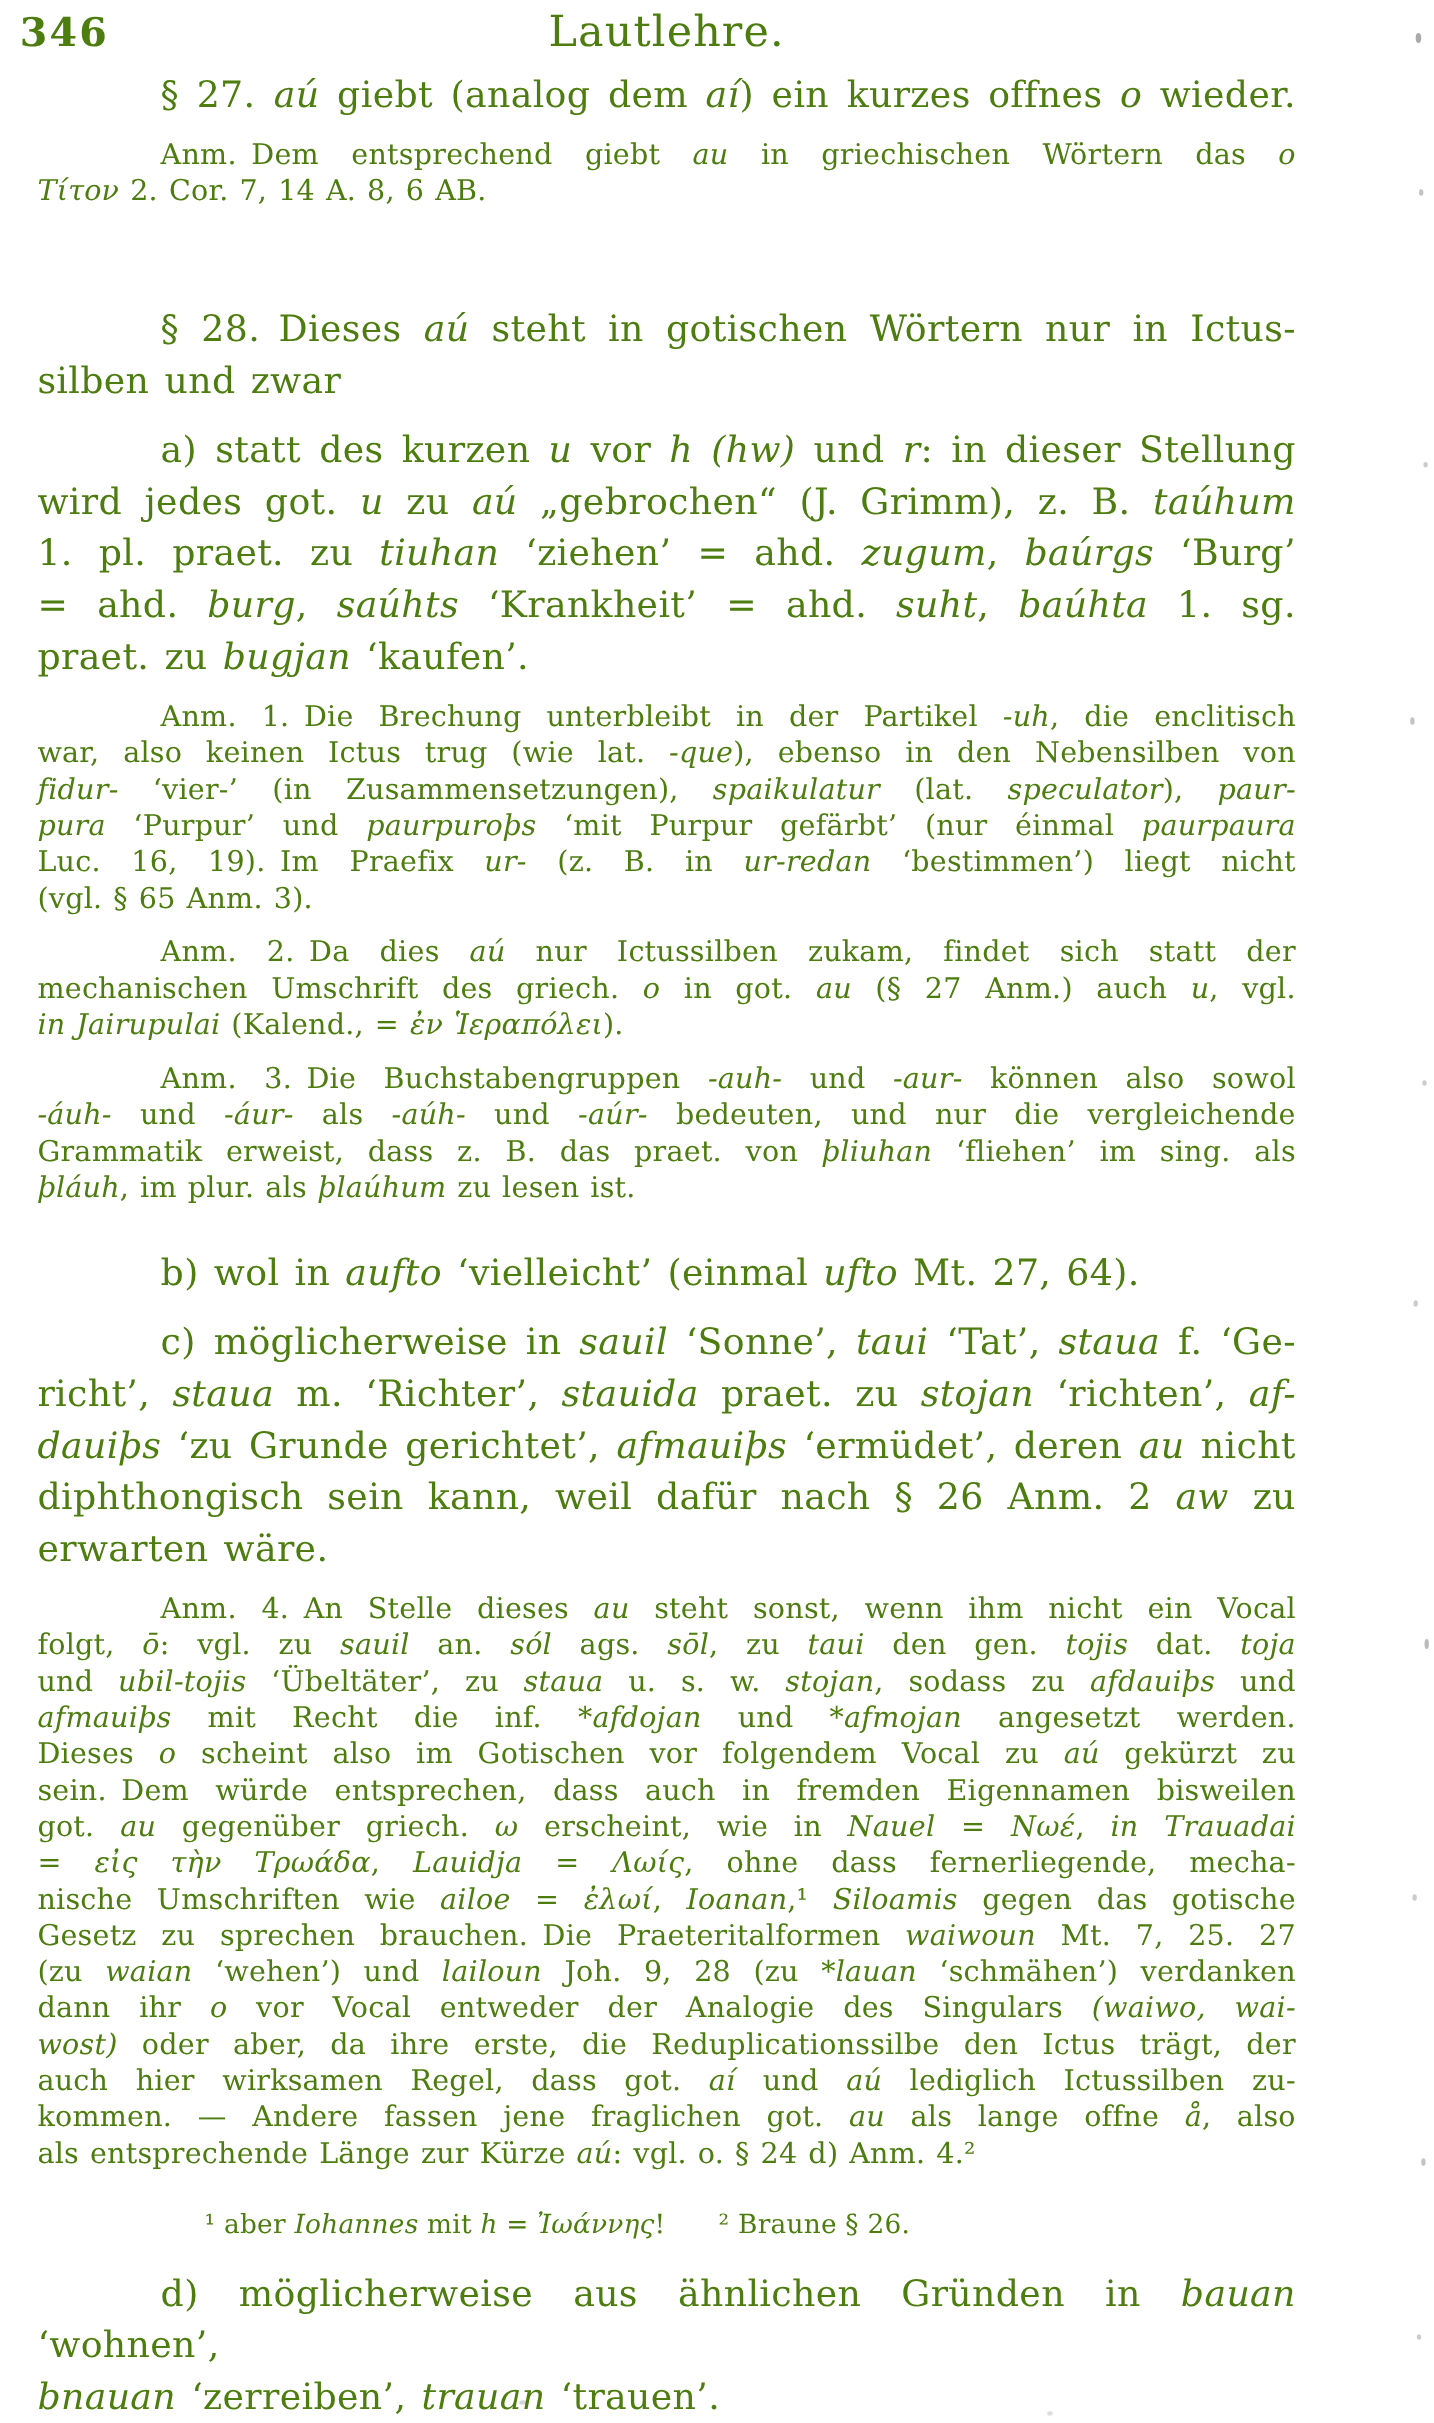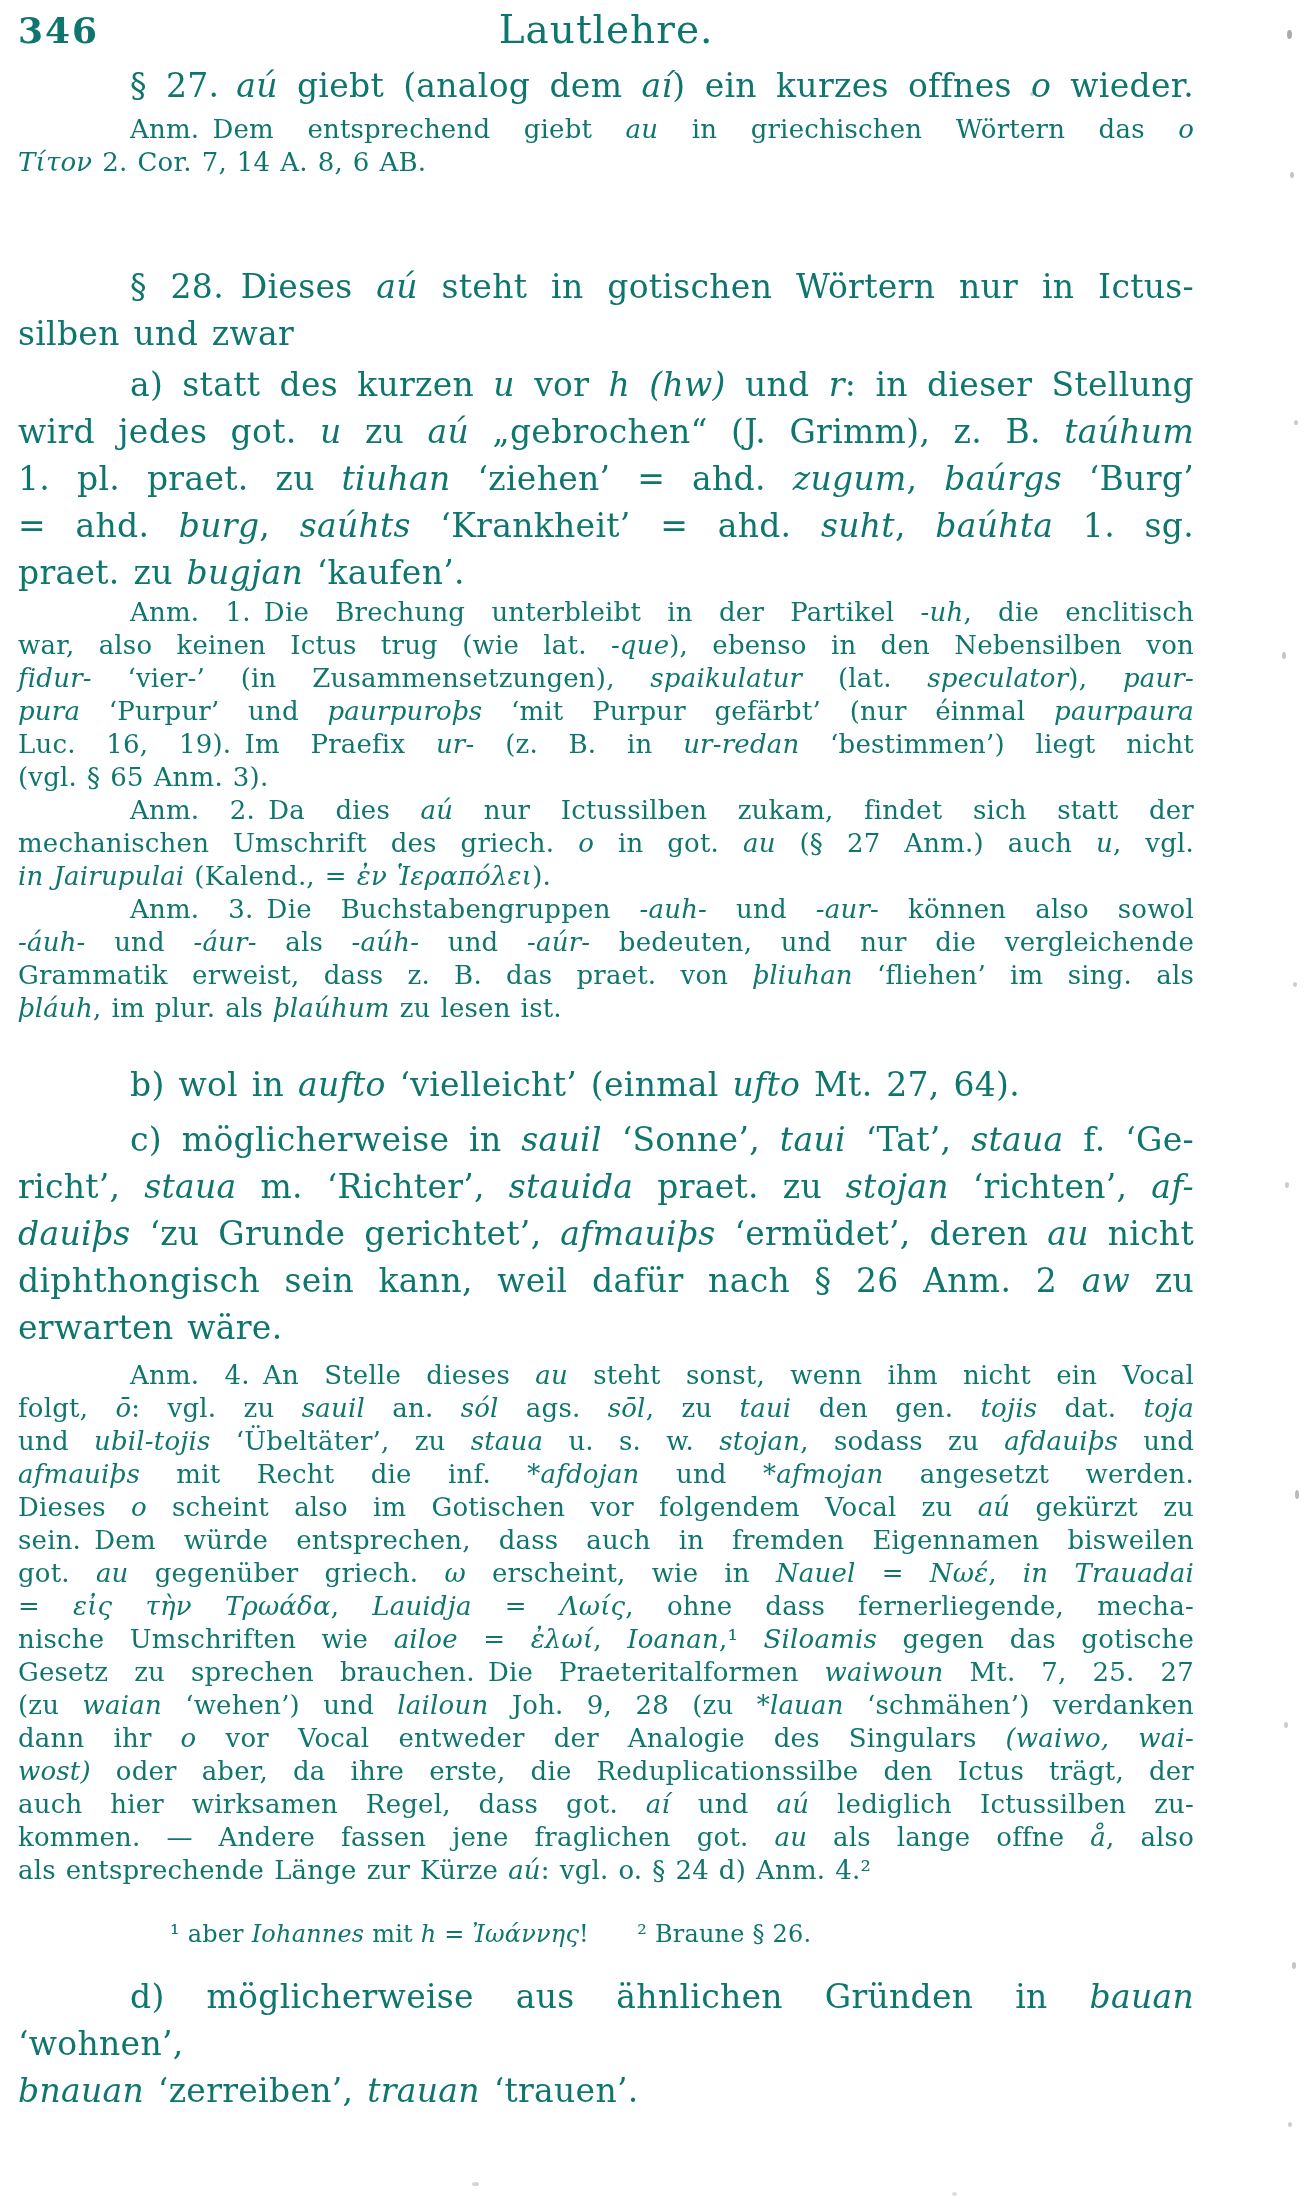--- a/index.html
+++ b/index.html
@@ -1,37 +1,37 @@
 <!DOCTYPE html>
 <html><head>
 <meta charset="utf-8">
 <style>
   html,body{margin:0;padding:0;background:#e8e8e4;}
   .page{
     position:relative;
     width:1304px;height:2203px;
     background:#ffffff;
-    color:#0f766e;
+    color:#4d7c0f;
     font-family:"DejaVu Serif","Liberation Serif",serif;
     overflow:hidden;
   }
   .textblock{
     position:absolute;left:18px;top:10px;width:1176px;
   }
   .toprow{
     display:flex;align-items:flex-start;height:40px;position:relative;
   }
   .pagenum{
     font-size:36px;font-weight:700;letter-spacing:2px;line-height:40px;
   }
   .runhead{
     position:absolute;left:0;right:0;text-align:center;
     font-size:39px;line-height:40px;letter-spacing:1px;
   }
-  .para{margin:0;}
+  .para{margin:16px;}
   .tline{
     text-align:justify;
     text-align-last:justify;
     text-justify:inter-word;
     white-space:normal;
   }
   .tline.endline{text-align-last:left;}
   .main{font-size:33px;line-height:47px;word-spacing:3px;letter-spacing:0.3px;}
   .anm{font-size:26px;line-height:33px;word-spacing:1.5px;letter-spacing:0.2px;}
   .footnote{font-size:24px;line-height:30px;letter-spacing:0.2px;}

